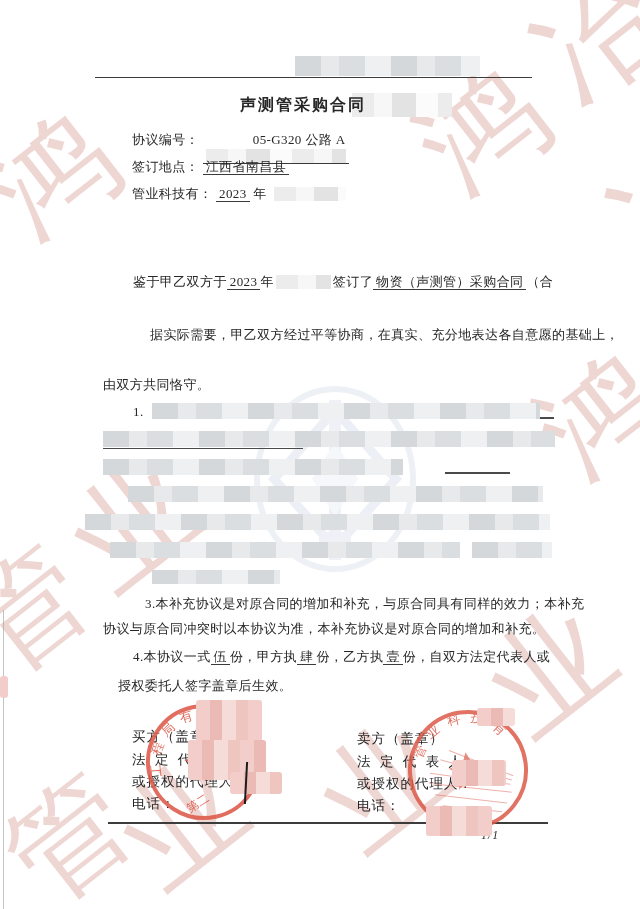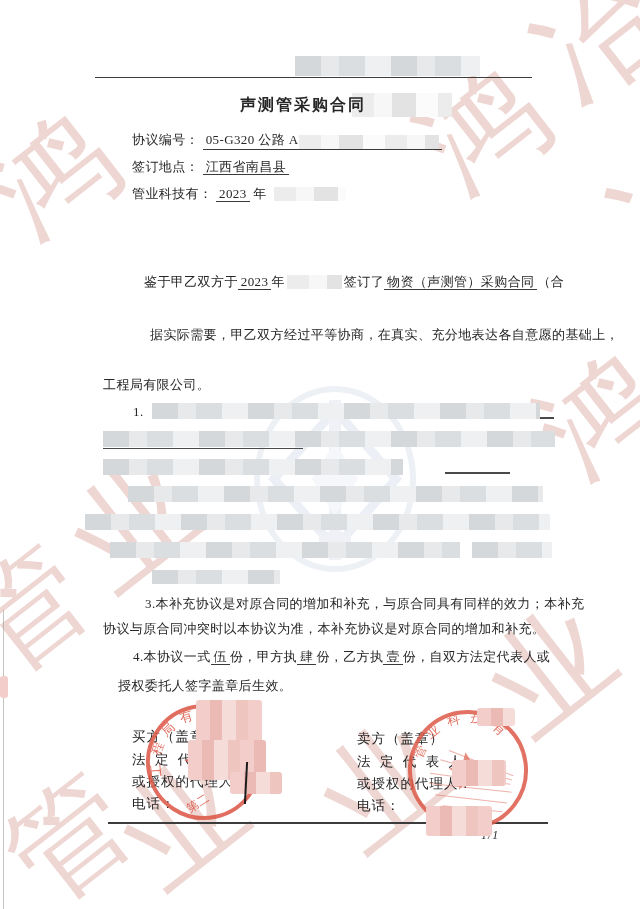--- a/index.html
+++ b/index.html
@@ -11,21 +11,21 @@
   
   .wm{
     position:absolute;font-size:118px;line-height:1;white-space:nowrap;
     color:rgba(214,158,150,.42);transform:rotate(-38deg);transform-origin:left top;
     font-family:"DejaVu Serif",serif;pointer-events:none;z-index:1;
   }
   
   .t{position:absolute;font-size:13px;letter-spacing:.4px;white-space:nowrap;z-index:4;text-align:right;}
   .title{font-size:16px;font-weight:bold;letter-spacing:2px;}
   .u{border-bottom:1px solid #3a3a3a;padding:0 3px;}
-  .ctr{display:inline-flex;align-items:flex-end;}
+  .ctr{display:inline-flex;align-items:flex-end;flex-direction:column;}
   
   .mos{background:repeating-linear-gradient(90deg,#d4d8db 0 26px,#e7e9ea 26px 44px,#dbdee0 44px 70px,#eff0f1 70px 96px);}
   .mosL{background:repeating-linear-gradient(90deg,#ececec 0 22px,#f7f7f7 22px 40px,#e3e3e3 40px 64px,#fbfbfb 64px 86px);}
   .mosP{background:repeating-linear-gradient(90deg,#f2cdc9 0 14px,#ecbab4 14px 26px,#f6dcd9 26px 40px,#efc5c0 40px 52px);border-radius:3px;}
   .blk{position:absolute;z-index:3;}
   .pink{z-index:6;}
   .ird{display:inline-block;height:14px;vertical-align:-3px;}
   .rule{position:absolute;height:1px;background:#3c3c3c;z-index:4;}
   .useg{position:absolute;height:2px;background:#4a4a4a;z-index:4;}
   .stamp{position:absolute;z-index:5;}
@@ -83,25 +83,25 @@
 
   <div class="t" style="left:132px;top:185px;">
     <span>管业科技有：</span>
     <span class="u">2023</span>
     <span>年</span>
     <i class="ird mosL" style="width:72px;margin-left:4px;"></i>
   </div>
 
 
 
-  <div class="t" style="left:144px;top:273px;">
+  <div class="t" style="left:133px;top:273px;">
     <span>鉴于甲乙双方于</span><span class="u">2023</span><span>年</span><i class="ird mosL" style="width:55px;margin:0 2px;"></i><span>签订了</span><span class="u">物资（声测管）采购合同</span><span>（合</span>
   </div>
   <div class="t" style="left:103px;top:326px;margin-left:47px;">据实际需要，甲乙双方经过平等协商，在真实、充分地表达各自意愿的基础上，</div>
-  <div class="t" style="left:103px;top:376px;">工程局有限公司。</div>
+  <div class="t" style="left:103px;top:376px;">由双方共同恪守。</div>
 
   <div class="t" style="left:133px;top:404px;">1.</div>
   <div class="blk mos" style="left:152px;top:403px;width:388px;height:16px;"></div>
   <div class="useg" style="left:540px;top:417px;width:14px;"></div>
 
   <div class="blk mos" style="left:103px;top:431px;width:452px;height:16px;"></div>
   <div class="useg" style="left:103px;top:448px;width:200px;height:1px;"></div>
 
   <div class="blk mos" style="left:103px;top:459px;width:300px;height:16px;"></div>
   <div class="useg" style="left:445px;top:472px;width:65px;"></div>

